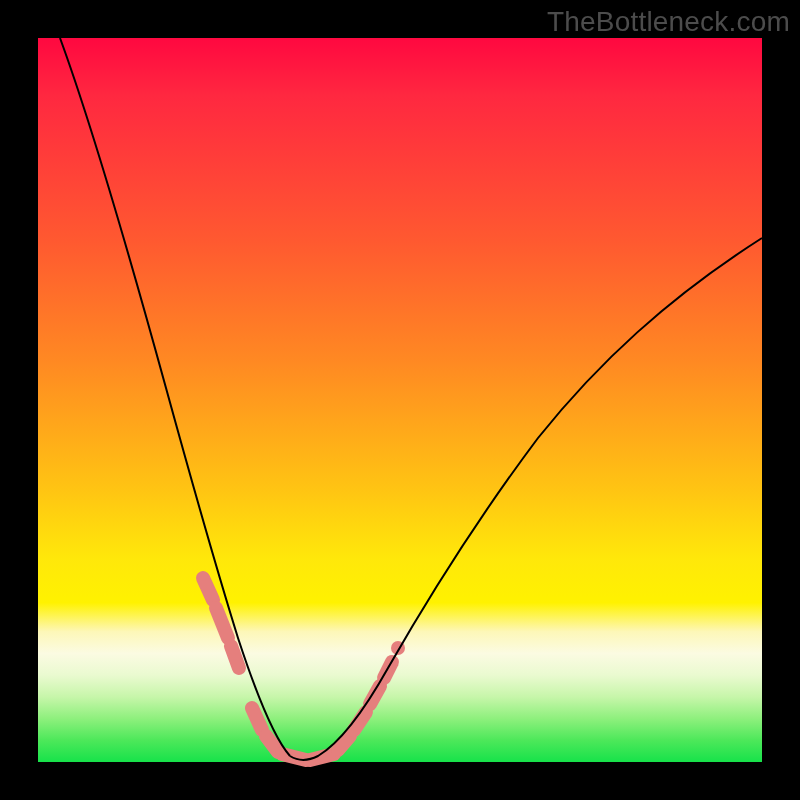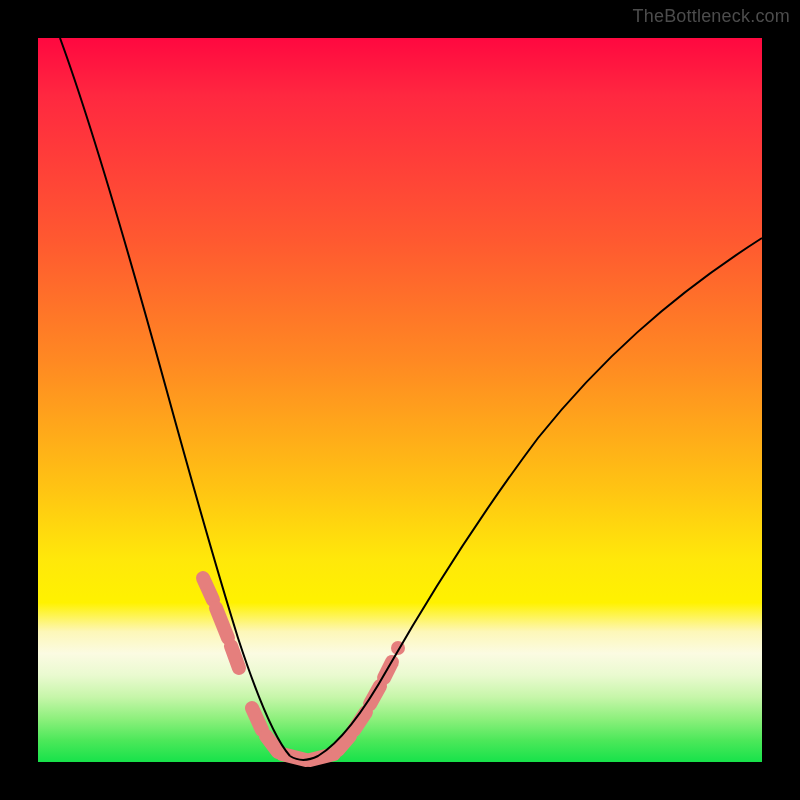--- a/index.html
+++ b/index.html
@@ -40,21 +40,21 @@
       #8ef07d 94%,
       #4de85a 97%,
       #17e24a 100%
     );
   }
   .watermark {
     position: absolute;
     top: 6px;
     right: 10px;
     color: #4c4c4c;
-    font-size: 18px;
+    font-size: 28px;
     font-weight: 500;
     letter-spacing: 0.2px;
     user-select: none;
   }
   svg.curves {
     position: absolute;
     left: 0;
     top: 0;
     width: 724px;
     height: 724px;

